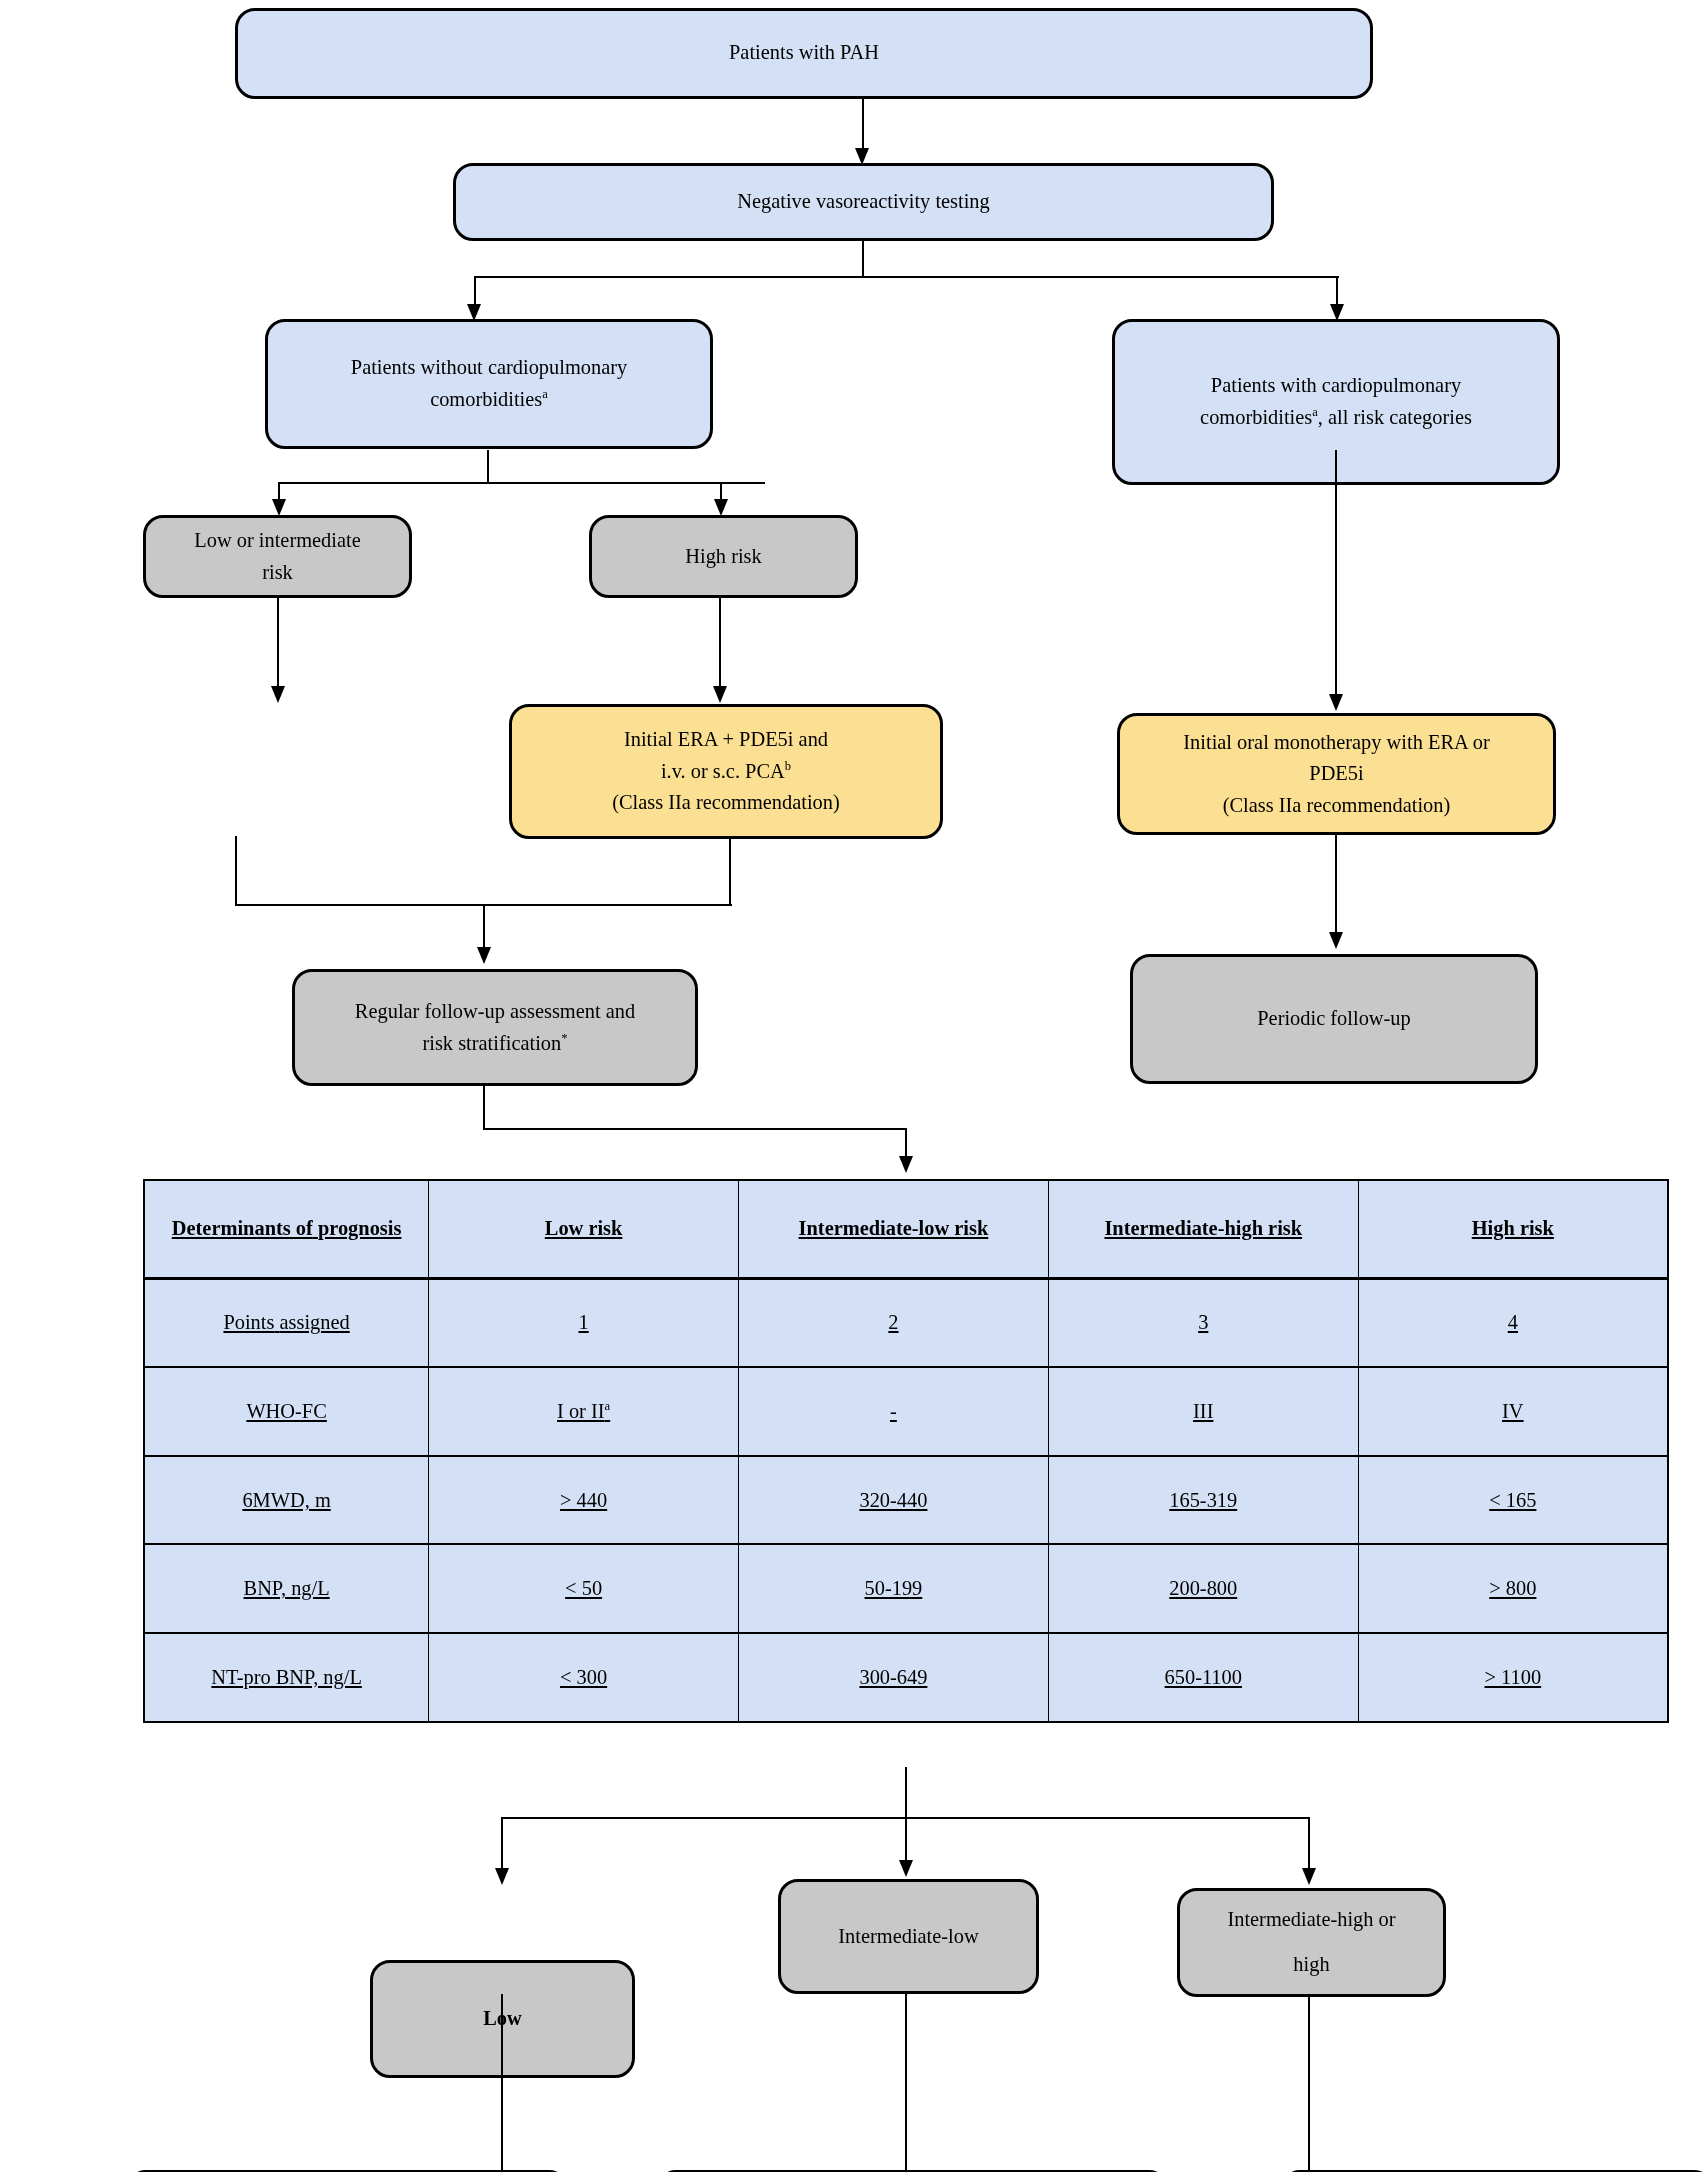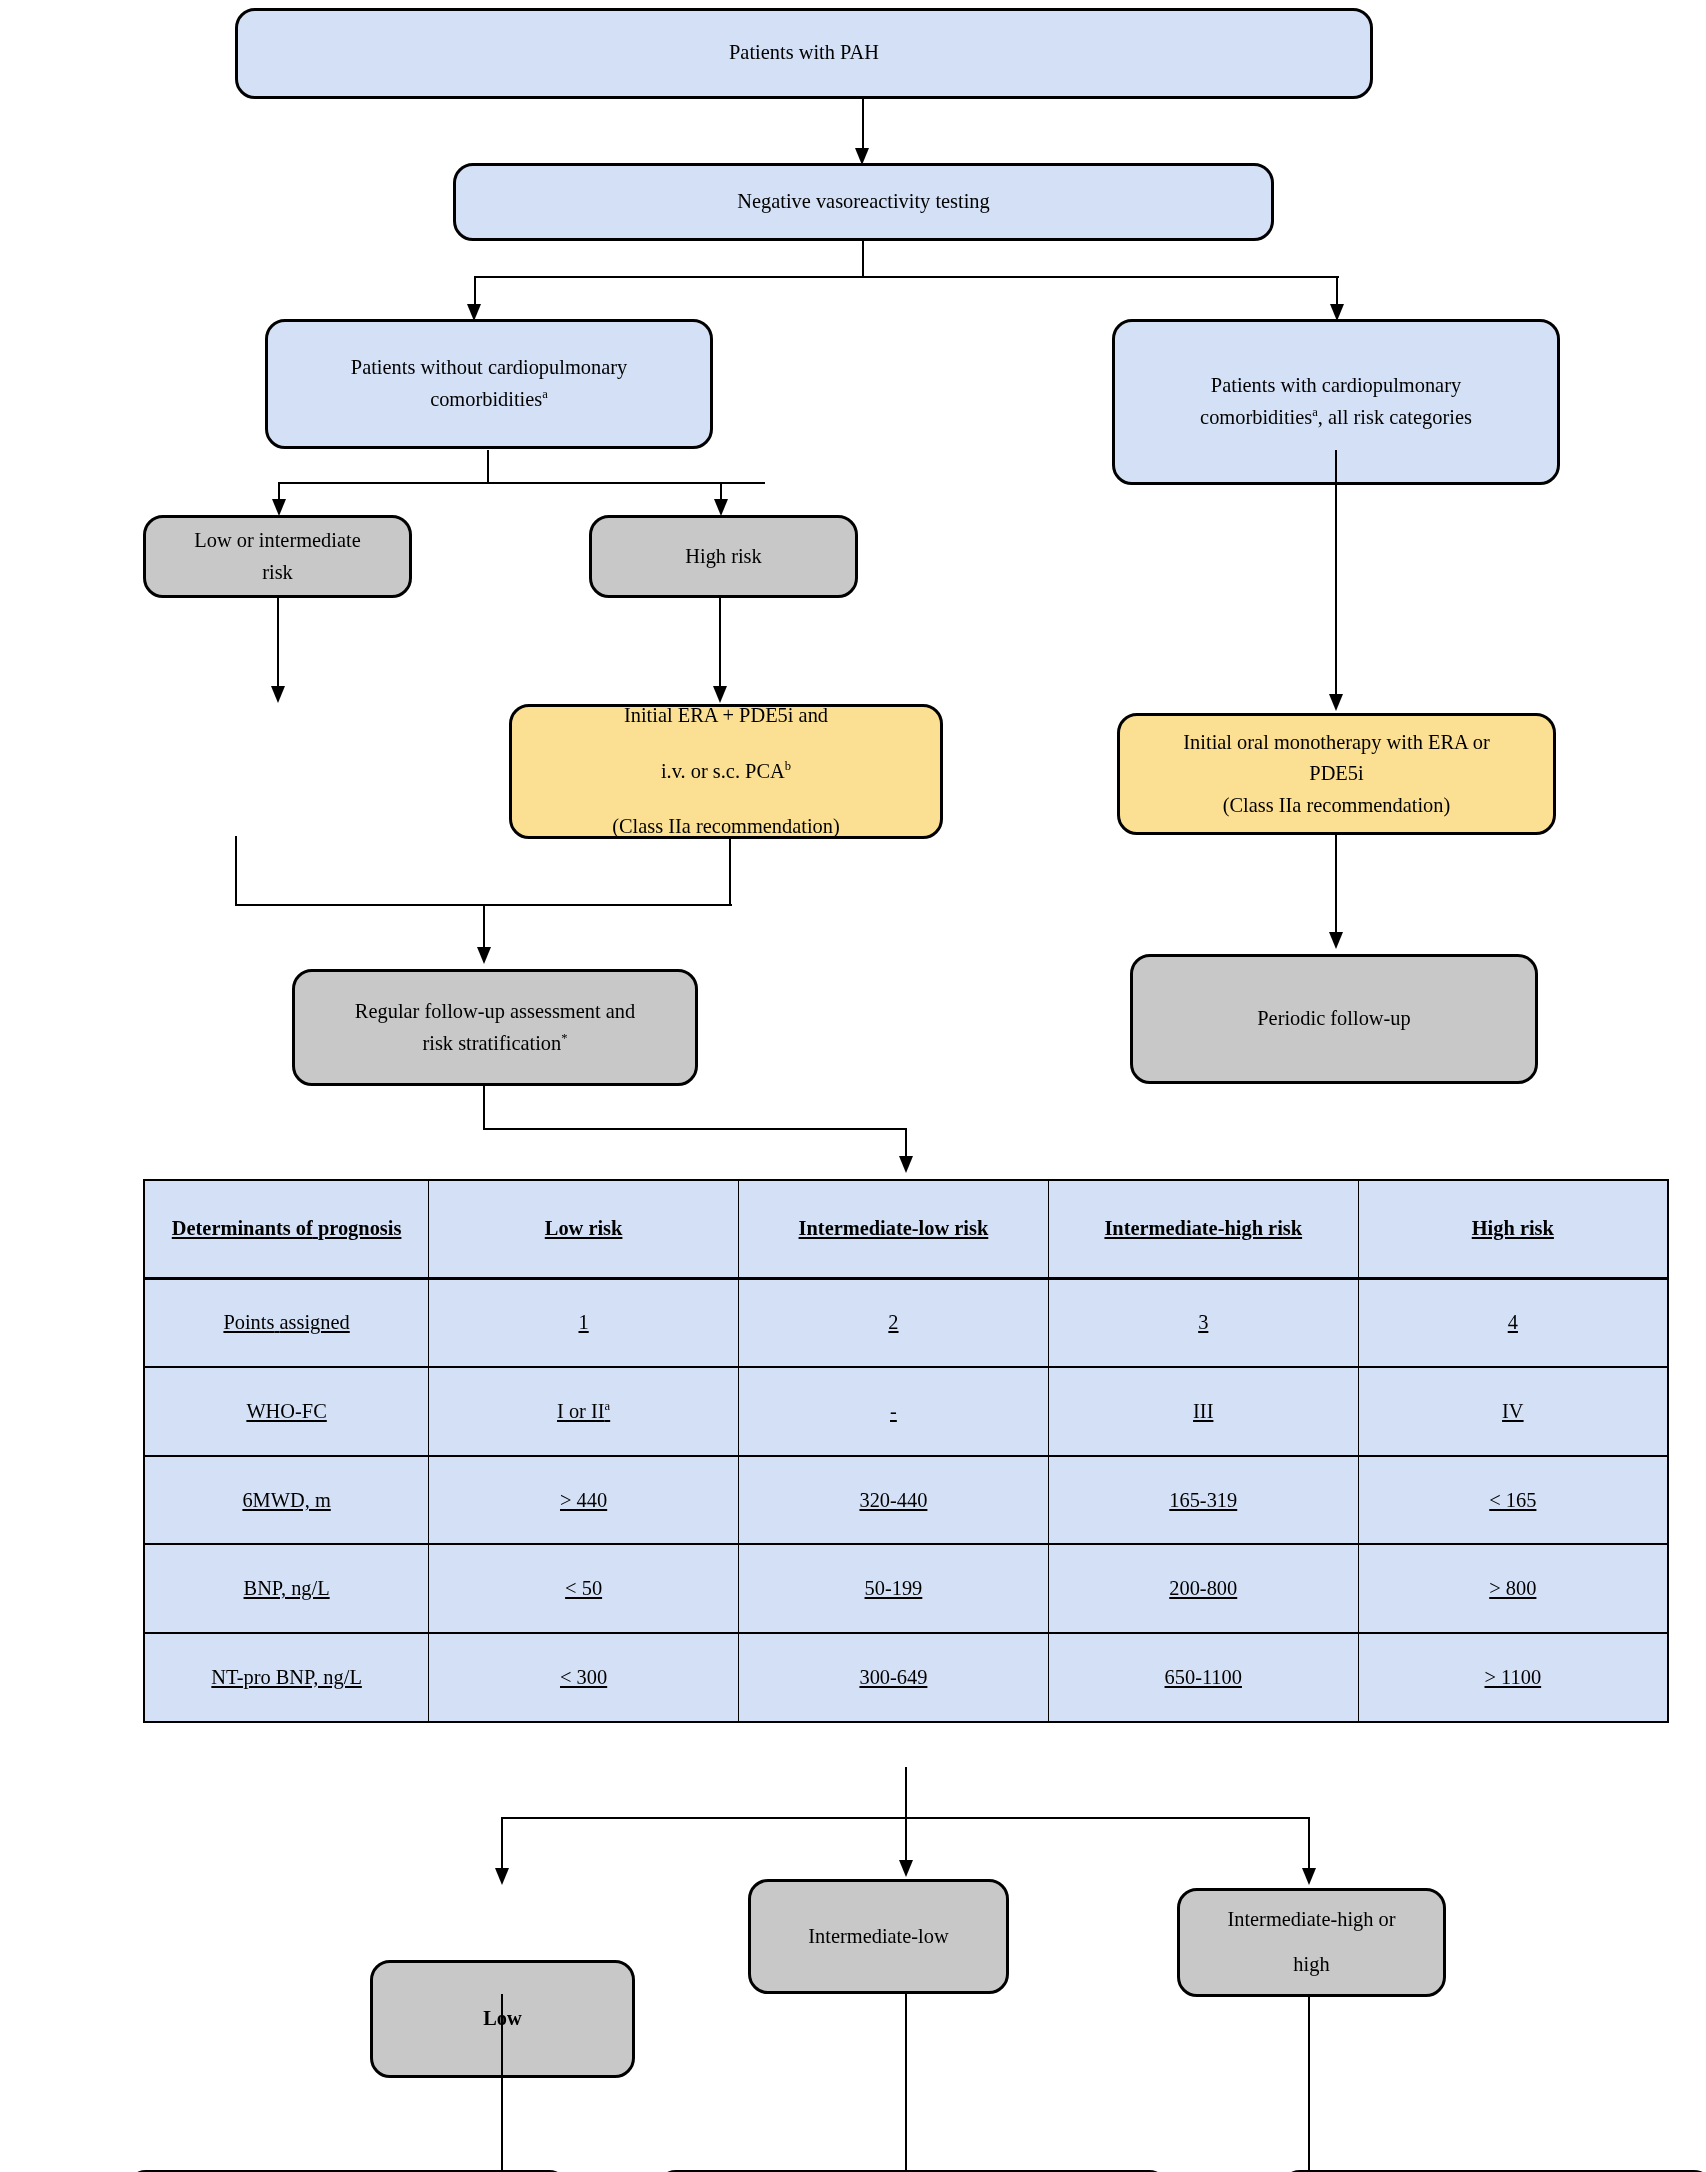--- a/index.html
+++ b/index.html
@@ -134,21 +134,21 @@
     <span class="ln">High risk</span>
   </div>
 
   <div class="ln-v" style="left:277px;top:597px;height:100px;"></div>
   <div class="arw" style="left:271px;top:686px;"></div>
 
   <div class="ln-v" style="left:719px;top:597px;height:100px;"></div>
   <div class="arw" style="left:713px;top:686px;"></div>
 
 
-  <div class="node yellow" style="left:509px;top:704px;width:434px;height:135px;gap:24px;">
+  <div class="node yellow" style="left:509px;top:704px;width:434px;height:135px;">
     <span class="ln">Initial ERA + PDE5i and</span>
     <span class="ln"><span>i.v. or s.c. PCA</span><sup>b</sup></span>
     <span class="ln">(Class IIa recommendation)</span>
   </div>
 
   <div class="node yellow" style="left:1117px;top:713px;width:439px;height:122px;">
     <span class="ln">Initial oral monotherapy with ERA or</span>
     <span class="ln">PDE5i</span>
     <span class="ln">(Class IIa recommendation)</span>
   </div>
@@ -237,21 +237,21 @@
   <div class="arw" style="left:495px;top:1868px;"></div>
   <div class="ln-v" style="left:905px;top:1817px;height:51px;"></div>
   <div class="arw" style="left:899px;top:1860px;"></div>
   <div class="ln-v" style="left:1308px;top:1817px;height:59px;"></div>
   <div class="arw" style="left:1302px;top:1868px;"></div>
 
   <div class="node grey" style="left:370px;top:1960px;width:265px;height:118px;font-weight:bold;">
     <span class="ln">Low</span>
   </div>
 
-  <div class="node grey" style="left:748px;top:1879px;width:261px;height:115px;">
+  <div class="node grey" style="left:778px;top:1879px;width:261px;height:115px;">
     <span class="ln">Intermediate-low</span>
   </div>
 
   <div class="node grey" style="left:1177px;top:1888px;width:269px;height:109px;gap:13px;">
     <span class="ln">Intermediate-high or</span>
     <span class="ln">high</span>
   </div>
 
   <div class="ln-v" style="left:501px;top:1994px;height:196px;"></div>
 

